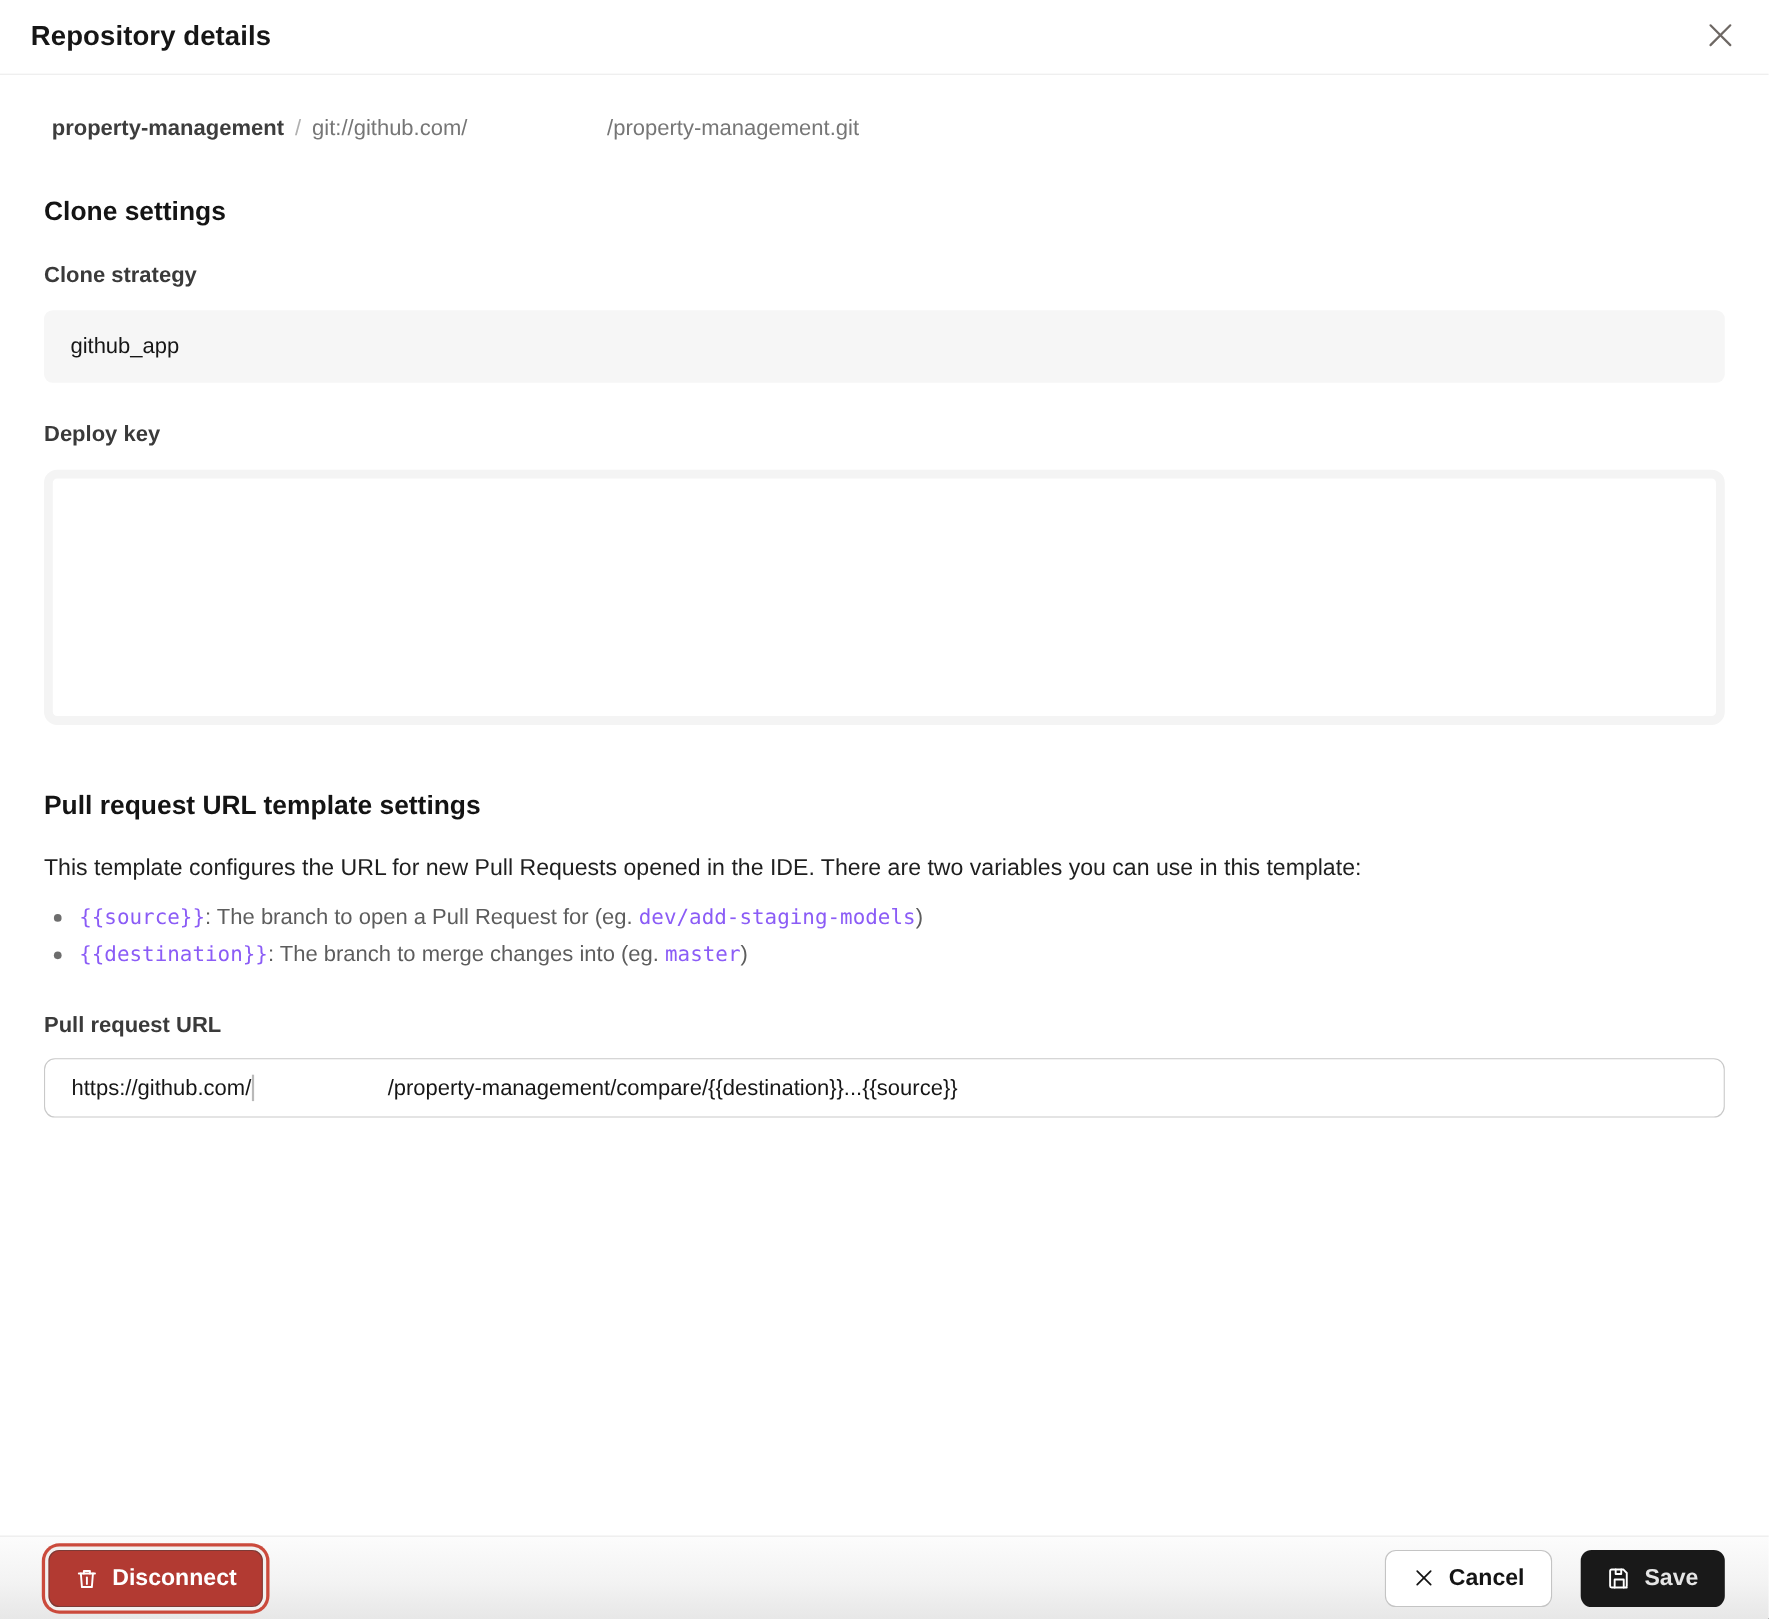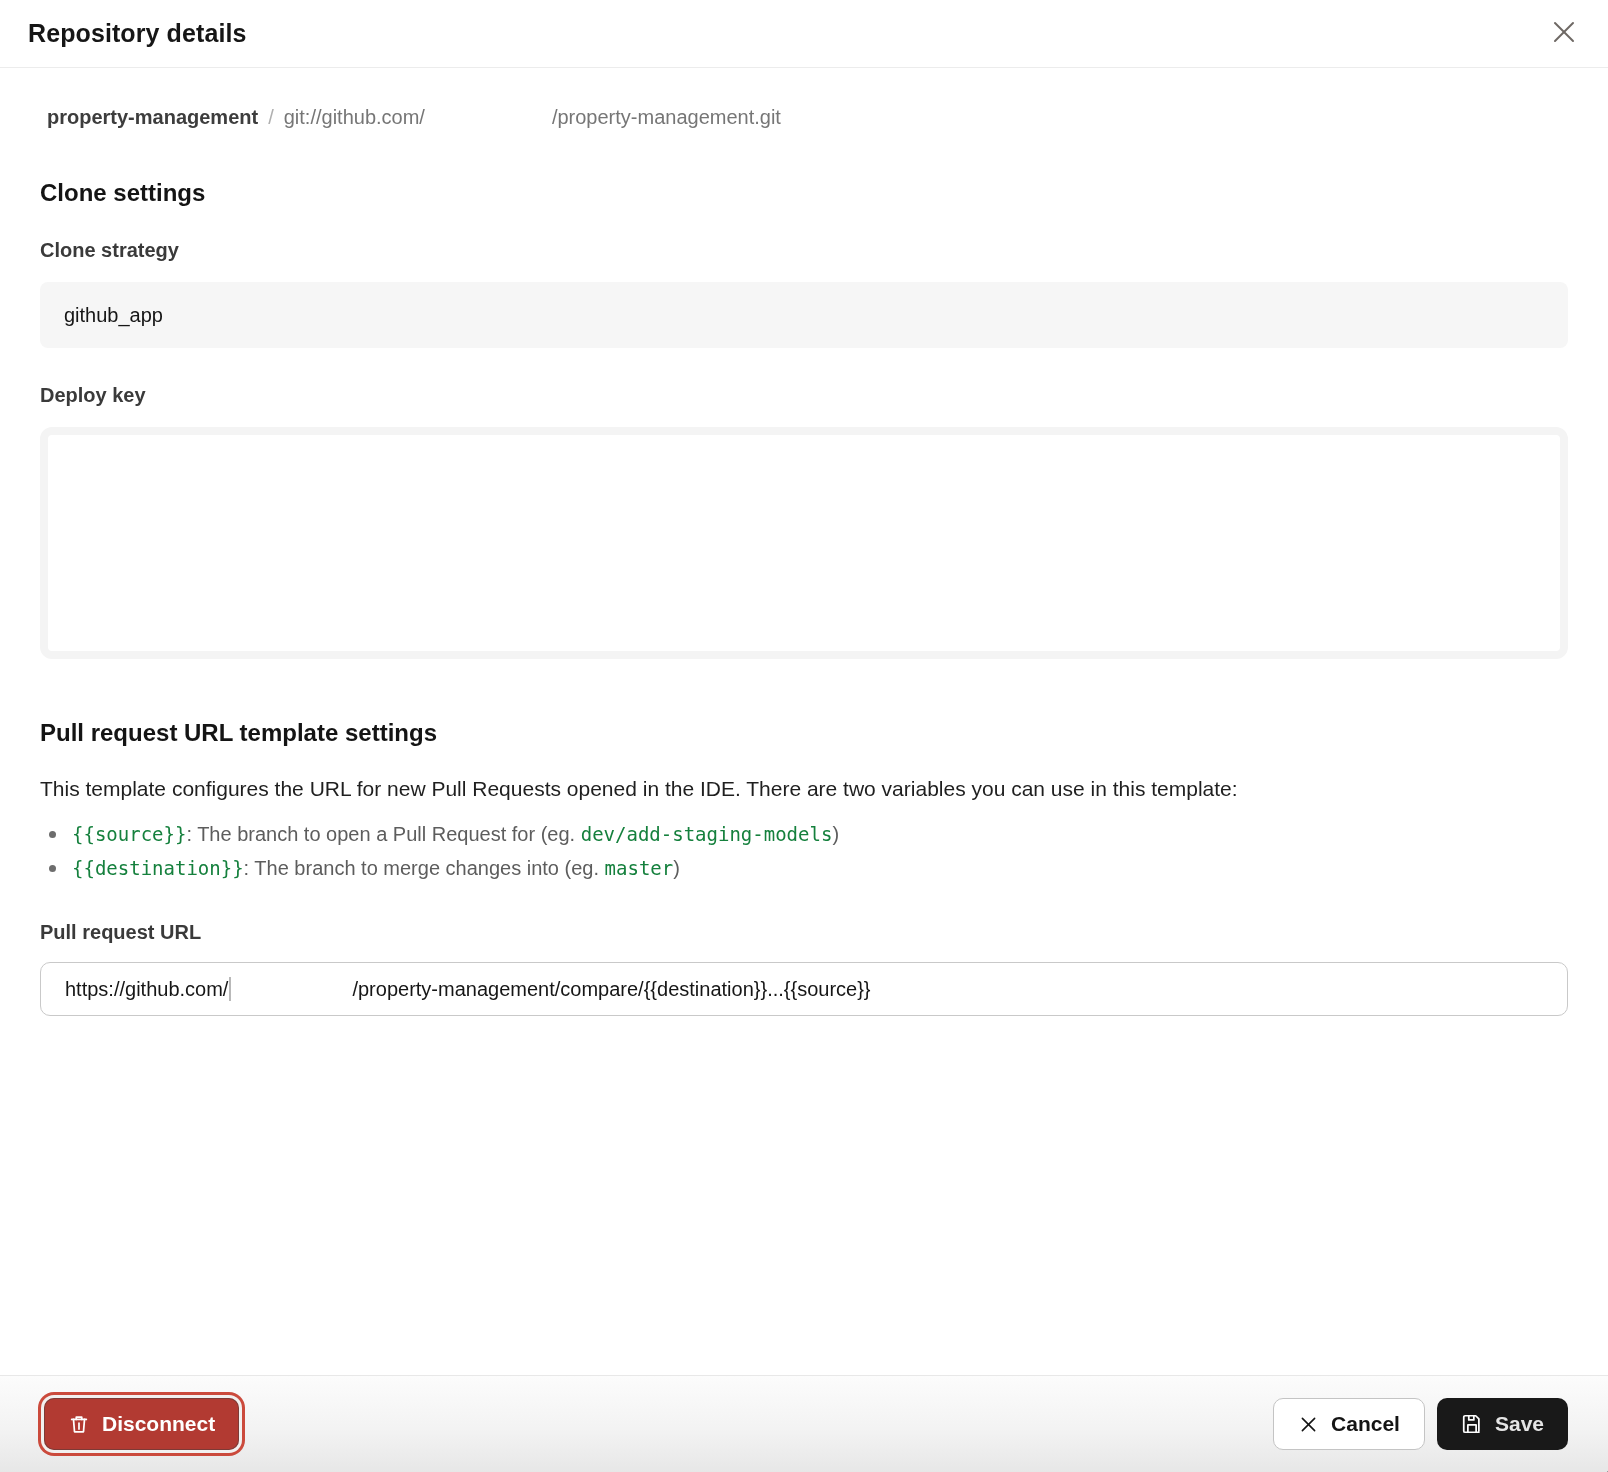--- a/index.html
+++ b/index.html
@@ -95,21 +95,21 @@
     margin-top:4px;
   }
   .pr-bullets li::before {
     content:"";
     position:absolute;
     left:9px; top:12px;
     width:7px; height:7px;
     border-radius:50%;
     background:#6d6d6d;
   }
-  .pr-bullets .mono { font-size:19px; color:#15803d; }
+  .pr-bullets .mono { font-size:19px; color:#8b5cf6; }
 
   .url-input {
     margin-top:18px;
     height:54px;
     background:#ffffff;
     border:1px solid #c9c9c9;
     border-radius:10px;
     display:flex;
     align-items:center;
     padding:0 24px;
@@ -120,21 +120,21 @@
     display:inline-block;
     width:2px; height:24px;
     background:#b9b9b9;
     margin-left:1px;
   }
 
   
   .modal-footer {
     position:absolute;
     left:0; right:0; bottom:0;
-    height:97px;
+    height:76px;
     border-top:1px solid #e8e8e8;
     background:linear-gradient(to bottom, #fcfcfc 0%, #f3f3f3 55%, #e7e7e7 100%);
     display:flex;
     align-items:center;
     justify-content:space-between;
     padding:0 40px;
   }
   .btn {
     height:52px;
     border-radius:10px;
@@ -158,21 +158,21 @@
   }
   .btn-cancel {
     background:#ffffff;
     color:#141414;
     border:1px solid #c4c4c4;
   }
   .btn-save {
     background:#191919;
     color:#e5e5e5;
   }
-  .footer-right { display:flex; align-items:center; gap:12px; }
+  .footer-right { display:flex; align-items:center; gap:26px; }
   .btn .icon { display:flex; align-items:center; }
 
   
   .cursor-fragment {
     position:absolute;
     right:-6px; bottom:-2px;
     width:34px; height:6px;
     background:#161616;
     transform:rotate(-40deg);
     transform-origin:right bottom;

